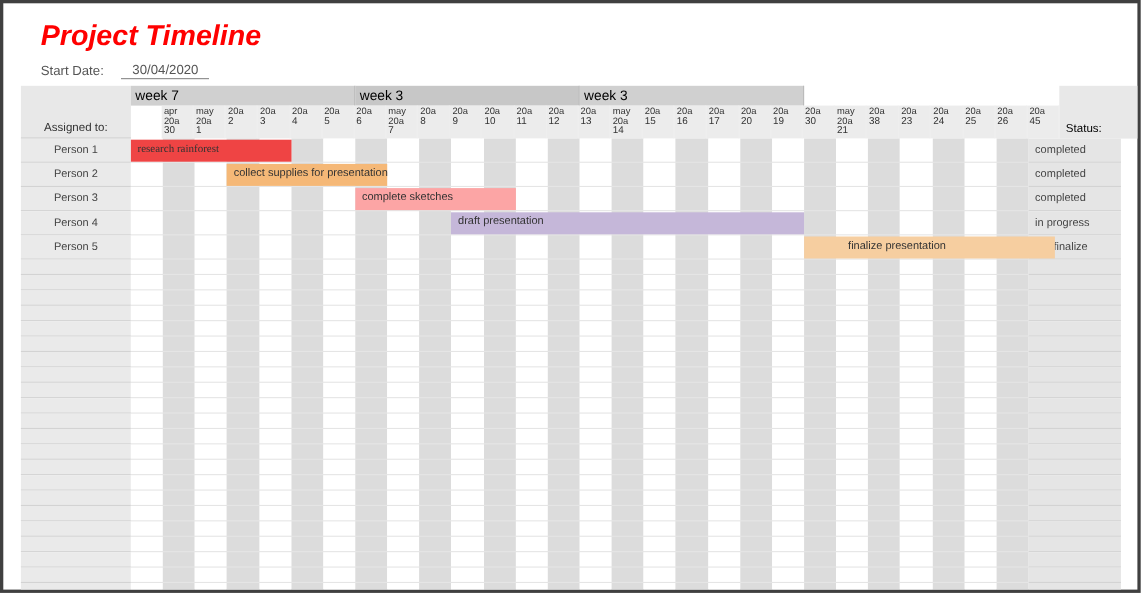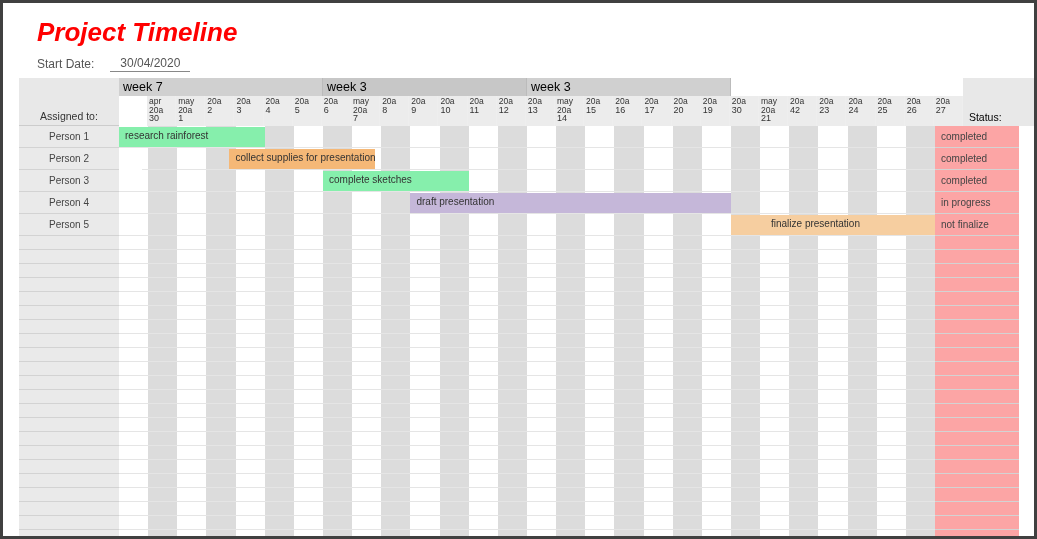--- a/index.html
+++ b/index.html
@@ -28,33 +28,33 @@
   .daycol .y { display:block; font-size:8.5px; }
   .daycol .d { display:block; font-size:9px; }
 
   .assigned-cell { height: 48px; display:flex; align-items:flex-end; justify-content:center; font-size:10.5px; color:#333; padding-bottom:3px; }
   .status-head { height: 48px; display:flex; align-items:flex-end; font-size:10.5px; padding: 0 0 3px 6px; }
 
   .body { display:flex; }
   .persons { width:100px; flex:0 0 100px; }
   .persons .row { height:22px; display:flex; align-items:center; justify-content:center; font-size:10px; color:#444; border-bottom:1px solid #d3d3d3; background:#eaeaea; }
   .statuses { width:84px; flex:0 0 84px; }
-  .statuses .row { height:22px; display:flex; align-items:center; font-size:10px; color:#444; padding-left:6px; border-bottom:1px solid #d3d3d3; background:#fca5a5; }
+  .statuses .row { height:22px; display:flex; align-items:center; font-size:10px; color:#444; padding-left:6px; border-bottom:1px solid #d3d3d3; background:#e5e5e5; }
 
   .chartarea { flex:1; position:relative; }
   .chartarea .rowline { height:22px; border-bottom:1px solid #e5e5e5; }
 
   .colbg { position:absolute; top:0; bottom:0; }
   .colbg.grey { background:#dcdcdc; }
   .colbg.white { background:#fff; }
 
   .bar { position:absolute; height:20px; top:1px; font-size:10px; color:#333; padding:3px 6px; white-space:nowrap; overflow:visible; }
-  .bar.b1 { background:#86efac; }
+  .bar.b1 { background:#ef4444;font-family:Liberation Serif, serif; }
   .bar.b2 { background:#f5b877; }
-  .bar.b3 { background:#86efac; }
+  .bar.b3 { background:#fca5a5; }
   .bar.b4 { background:#c5b7d9; }
   .bar.b5 { background:#f6cea0; }
 </style>
 </head>
 <body>
 
 <div class="frame">
   <div class="title">Project Timeline</div>
   <div class="start-row">
     <span class="label">Start Date:</span>
@@ -177,21 +177,21 @@
               <span class="d">30</span>
             </div>
             <div class="daycol" style="width: 29.1429px;">
               <span class="m">may</span>
               <span class="y">20a</span>
               <span class="d">21</span>
             </div>
             <div class="daycol" style="width: 29.1429px;">
               <span class="m"></span>
               <span class="y">20a</span>
-              <span class="d">42</span>
+              <span class="d">38</span>
             </div>
             <div class="daycol" style="width: 29.1429px;">
               <span class="m"></span>
               <span class="y">20a</span>
               <span class="d">23</span>
             </div>
             <div class="daycol" style="width: 29.1429px;">
               <span class="m"></span>
               <span class="y">20a</span>
               <span class="d">24</span>
@@ -202,21 +202,21 @@
               <span class="d">25</span>
             </div>
             <div class="daycol" style="width: 29.1429px;">
               <span class="m"></span>
               <span class="y">20a</span>
               <span class="d">26</span>
             </div>
             <div class="daycol" style="width: 29.1429px;">
               <span class="m"></span>
               <span class="y">20a</span>
-              <span class="d">27</span>
+              <span class="d">45</span>
             </div>
           </div>
       </div>
       <div class="rightcol status-head">Status:</div>
     </div>
 
     <div class="body">
       <div class="persons" id="persons">
           <div class="row">Person 1</div>
           <div class="row">Person 2</div>
@@ -271,31 +271,31 @@
           <div class="colbg grey" style="left: 612px; width: 29.1429px; height: 418px; z-index: 0;"></div>
           <div class="colbg white" style="left: 641.143px; width: 29.1429px; height: 418px; z-index: 0;"></div>
           <div class="colbg grey" style="left: 670.286px; width: 29.1429px; height: 418px; z-index: 0;"></div>
           <div class="colbg white" style="left: 699.429px; width: 29.1429px; height: 418px; z-index: 0;"></div>
           <div class="colbg grey" style="left: 728.571px; width: 29.1429px; height: 418px; z-index: 0;"></div>
           <div class="colbg white" style="left: 757.714px; width: 29.1429px; height: 418px; z-index: 0;"></div>
           <div class="colbg grey" style="left: 786.857px; width: 29.1429px; height: 418px; z-index: 0;"></div>
           <div class="rowline" style="position: relative; z-index: 1;">
             <div class="bar b1" style="left: 0px; width: 145.714px;">research rainforest</div>
           </div>
-          <div class="rowline" style="position: relative; z-index: 1; margin-left: 23px;">
+          <div class="rowline" style="position: relative; z-index: 1;">
             <div class="bar b2" style="left: 87.4286px; width: 145.714px;">collect supplies for presentation</div>
           </div>
           <div class="rowline" style="position: relative; z-index: 1;">
             <div class="bar b3" style="left: 204px; width: 145.714px;">complete sketches</div>
           </div>
           <div class="rowline" style="position: relative; z-index: 1;">
             <div class="bar b4" style="left: 291.429px; width: 320.571px;">draft presentation</div>
           </div>
           <div class="rowline" style="position: relative; z-index: 1;">
-            <div class="bar b5" style="left: 612px; width: 204px; padding-left: 40px;">finalize presentation</div>
+            <div class="bar b5" style="left: 612px; width: 228px; padding-left: 40px;">finalize presentation</div>
           </div>
           <div class="rowline" style="height: 14px; position: relative; z-index: 1;"></div>
           <div class="rowline" style="height: 14px; position: relative; z-index: 1;"></div>
           <div class="rowline" style="height: 14px; position: relative; z-index: 1;"></div>
           <div class="rowline" style="height: 14px; position: relative; z-index: 1;"></div>
           <div class="rowline" style="height: 14px; position: relative; z-index: 1;"></div>
           <div class="rowline" style="height: 14px; position: relative; z-index: 1;"></div>
           <div class="rowline" style="height: 14px; position: relative; z-index: 1;"></div>
           <div class="rowline" style="height: 14px; position: relative; z-index: 1;"></div>
           <div class="rowline" style="height: 14px; position: relative; z-index: 1;"></div>

